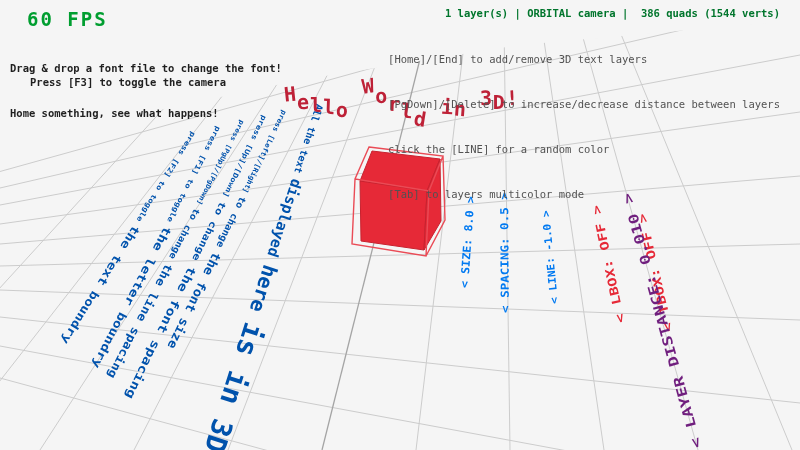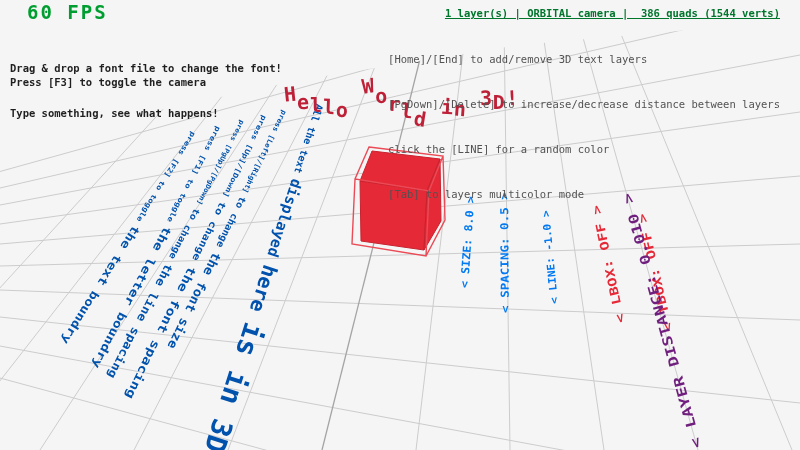--- a/index.html
+++ b/index.html
@@ -4,24 +4,24 @@
 <style>
   html,body{margin:0;padding:0;}
   #app{
     position:relative;width:800px;height:450px;overflow:hidden;
     background:#f5f5f5;
     font-family:"DejaVu Sans Mono","Liberation Mono",monospace;
   }
   #grid-svg,#cube-svg{position:absolute;left:0;top:0;}
   
   .hud{position:absolute;white-space:pre;}
-  #fps{left:27px;top:1px;font-size:19px;font-weight:bold;letter-spacing:2px;}
+  #fps{left:27px;top:8px;font-size:19px;font-weight:bold;letter-spacing:2px;}
   #instructions{left:10px;top:31px;font-size:10.5px;font-weight:bold;line-height:15px;}
   #instr-camera{left:10px;top:76px;font-size:10.5px;font-weight:bold;}
-  #stats{right:20px;top:7px;font-size:10.5px;font-weight:bold;text-decoration:underline;}
+  #stats{right:20px;top:7px;font-size:10.5px;font-weight:bold;}
   #help-right{right:20px;top:22px;font-size:10.5px;font-weight:normal;line-height:15px;}
   
   .gline{
     position:absolute;white-space:nowrap;font-weight:bold;
     transform-origin:0 50%;line-height:1;
   }
   .gline span{vertical-align:baseline;}
   
   #hello{
     position:absolute;left:284px;top:88px;font-size:20px;font-weight:bold;
@@ -81,23 +81,23 @@
       <polygon id="cube-right" points="427,191 440,159 441,221 424,250" fill="#e62937" stroke="#c8222f" stroke-width="1"></polygon>
       <path id="cube-wire" fill="none" stroke-width="1.4" d="M369,147 L443,156 L429,191 L355,179 Z M355,179 L352,244 L426,256 L429,191 M426,256 L445,220 L443,156" stroke="#ea4b56"></path>
     </g>
   </svg>
 
   <div id="hello" style="color: rgb(190, 33, 55);"><span style="transform: translateY(-6px) rotate(-6deg);">H</span><span style="transform: translateY(2px) rotate(-2deg);">e</span><span style="transform: translateY(5px) rotate(0deg);">l</span><span style="transform: translateY(7px) rotate(2deg);">l</span><span style="transform: translateY(10px) rotate(4deg);">o</span><span style="transform: translateY(0px) rotate(0deg);"> </span><span style="transform: translateY(-14px) rotate(-8deg);">W</span><span style="transform: translateY(-4px) rotate(-3deg);">o</span><span style="transform: translateY(4px) rotate(2deg);">r</span><span style="transform: translateY(11px) rotate(6deg);">l</span><span style="transform: translateY(19px) rotate(9deg);">d</span><span style="transform: translateY(0px) rotate(0deg);"> </span><span style="transform: translateY(7px) rotate(3deg);">i</span><span style="transform: translateY(9px) rotate(4deg);">n</span><span style="transform: translateY(0px) rotate(0deg);"> </span><span style="transform: translateY(-2px) rotate(-2deg);">3</span><span style="transform: translateY(2px) rotate(0deg);">D</span><span style="transform: translateY(-2px) rotate(-3deg);">!</span></div>
 
   <div id="fps" class="hud" style="color: rgb(0, 158, 48);">60 FPS</div>
   <div id="instructions" class="hud" style="color: rgb(31, 31, 31);">
     <div>Drag &amp; drop a font file to change the font!</div>
-    <div>Type something, see what happens!</div>
+    <div>Home something, see what happens!</div>
   </div>
-  <div id="instr-camera" class="hud" style="color: rgb(31, 31, 31);">Press [F3] to toggle the camera</div>
+  <div id="instr-camera" class="hud" style="color: rgb(31, 31, 31); margin-left: 20px;">Press [F3] to toggle the camera</div>
   <div id="stats" class="hud" style="color: rgb(0, 117, 44);">1 layer(s) | ORBITAL camera |  386 quads (1544 verts)</div>
   <div id="help-right" class="hud" style="color: rgb(82, 82, 82);">
     <div>[Home]/[End] to add/remove 3D text layers</div>
     <div>[PgDown]/[Delete] to increase/decrease distance between layers</div>
     <div>click the [LINE] for a random color</div>
     <div>[Tab] to layers multicolor mode</div>
   </div>
 </div>
 
 </body></html>

